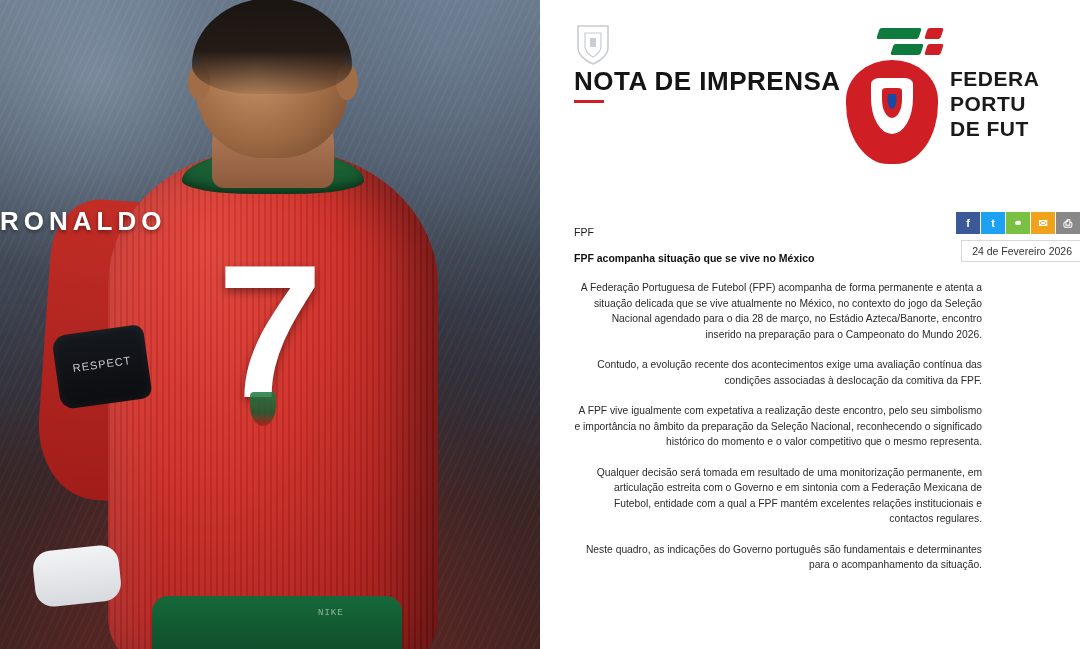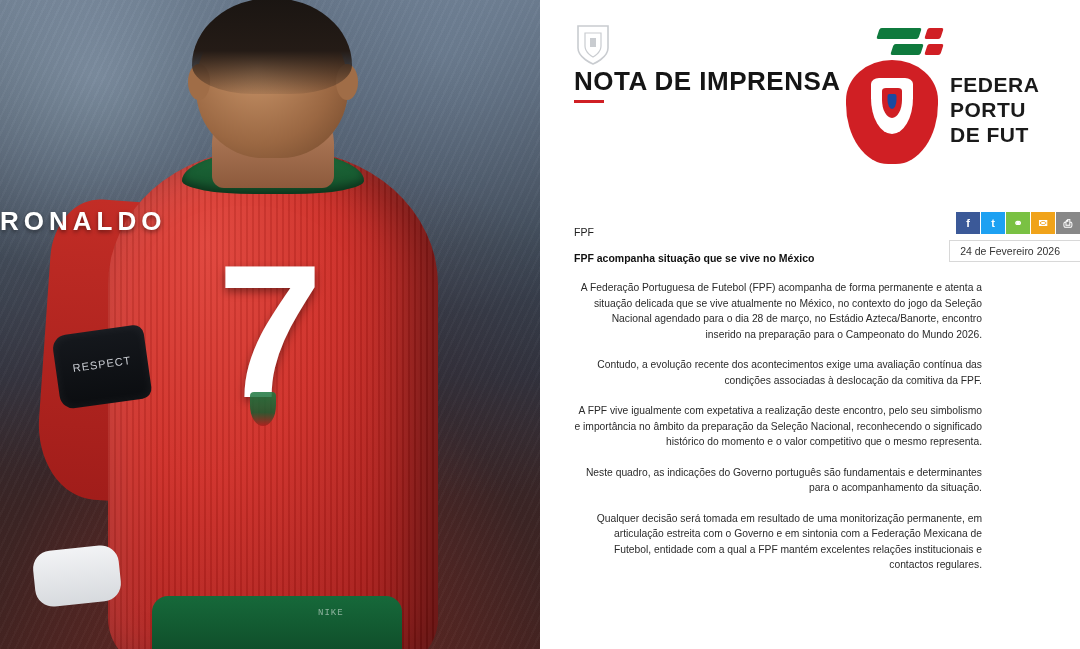--- a/index.html
+++ b/index.html
@@ -311,21 +311,21 @@
     top: 6px;
     transform: translateX(-50%);
     width: 9px;
     height: 15px;
     background: #1a4aa0;
     border-radius: 2px 2px 50% 50% / 2px 2px 60% 60%;
   }
   .logo-text {
     position: absolute;
     left: 112px;
-    top: 48px;
+    top: 42px;
     color: #1a1a1a;
     font-weight: bold;
     font-size: 21px;
     line-height: 25px;
     letter-spacing: 0.5px;
     white-space: nowrap;
   }
 
   
   .share-bar {
@@ -345,21 +345,21 @@
     font-size: 11px;
     font-weight: bold;
     font-family: "Liberation Sans", sans-serif;
   }
   .share-date {
     position: absolute;
     right: 0;
     top: 240px;
     border: 1px solid #d8d8d8;
     border-right: none;
-    padding: 4px 20px 4px 10px;
+    padding: 4px 8px 4px 10px;
     font-size: 10.5px;
     color: #333333;
     background: #ffffff;
   }
 
   .doc-body {
     position: absolute;
     left: 34px;
     top: 226px;
     width: 408px;
@@ -458,21 +458,21 @@
         <div class="share-btn" style="background:#888888">⎙</div>
       </div>
       <div class="share-date">24 de Fevereiro 2026</div>
 
       <div class="doc-body">
         <div class="doc-kicker">FPF</div>
         <div class="doc-lead">FPF acompanha situação que se vive no México</div>
         <p class="doc-p">A Federação Portuguesa de Futebol (FPF) acompanha de forma permanente e atenta a situação delicada que se vive atualmente no México, no contexto do jogo da Seleção Nacional agendado para o dia 28 de março, no Estádio Azteca/Banorte, encontro inserido na preparação para o Campeonato do Mundo 2026.</p>
         <p class="doc-p">Contudo, a evolução recente dos acontecimentos exige uma avaliação contínua das condições associadas à deslocação da comitiva da FPF.</p>
         <p class="doc-p">A FPF vive igualmente com expetativa a realização deste encontro, pelo seu simbolismo e importância no âmbito da preparação da Seleção Nacional, reconhecendo o significado histórico do momento e o valor competitivo que o mesmo representa.</p>
+        <p class="doc-p">Qualquer decisão será tomada em resultado de uma monitorização permanente, em articulação estreita com o Governo e em sintonia com a Federação Mexicana de Futebol, entidade com a qual a FPF mantém excelentes relações institucionais e contactos regulares.</p>
         <p class="doc-p">Neste quadro, as indicações do Governo português são fundamentais e determinantes para o acompanhamento da situação.</p>
-        <p class="doc-p">Qualquer decisão será tomada em resultado de uma monitorização permanente, em articulação estreita com o Governo e em sintonia com a Federação Mexicana de Futebol, entidade com a qual a FPF mantém excelentes relações institucionais e contactos regulares.</p>
 
       </div>
 
     </div>
   </div>
 
 </div>
 
 </body></html>

